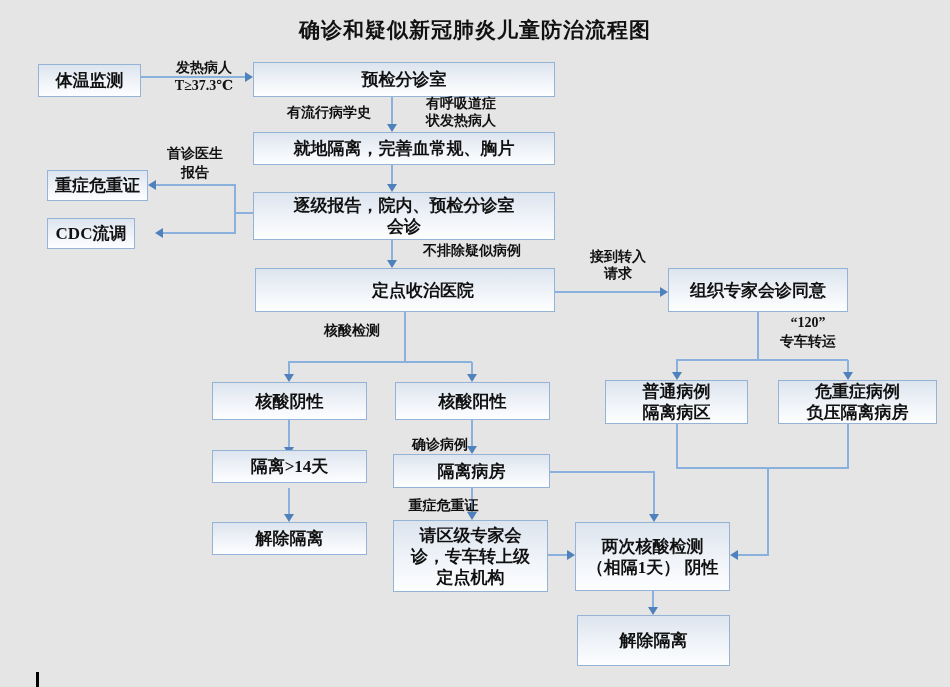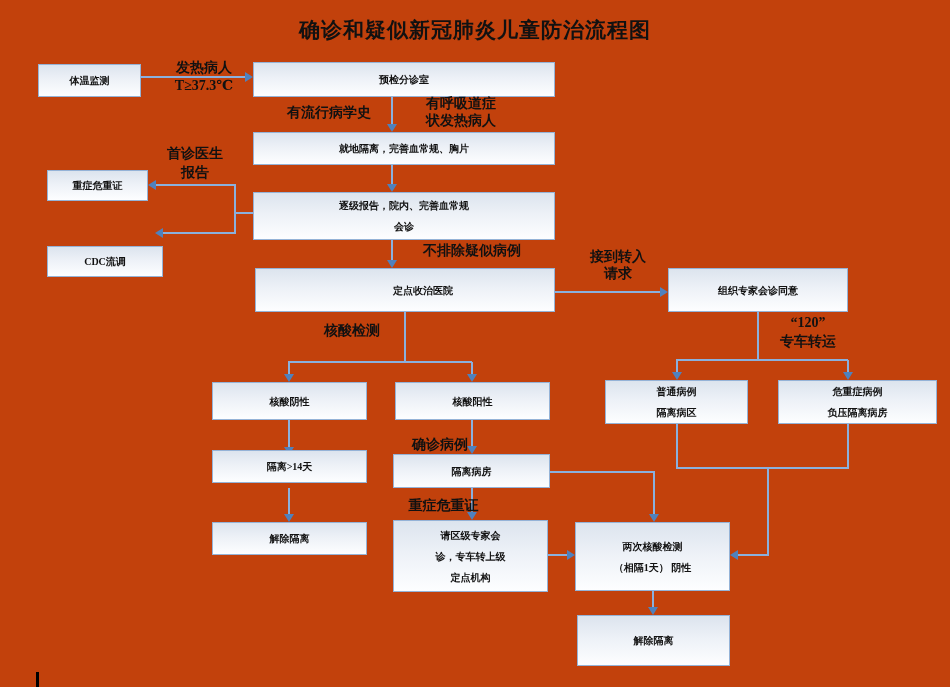--- a/index.html
+++ b/index.html
@@ -1,23 +1,23 @@
 <!DOCTYPE html>
 <html><head>
 <meta charset="utf-8">
 <style>
   html,body{margin:0;padding:0;background:#ffffff;}
-  .canvas{position:relative;width:950px;height:687px;background:#c2410c;overflow:hidden;
+  .canvas{position:relative;width:950px;height:687px;background:#e5e5e5;overflow:hidden;
           font-family:"Liberation Serif","DejaVu Serif",serif;color:#111;}
   .title{position:absolute;top:16px;left:0;width:100%;text-align:center;
          font-size:21px;font-weight:bold;letter-spacing:1px;}
   .box{position:absolute;box-sizing:border-box;border:1.6px solid #95b3d7;
        background:linear-gradient(180deg,#dce4ee 0%,#edf1f7 45%,#fdfeff 100%);
        display:flex;align-items:center;justify-content:center;text-align:center;
-       font-weight:bold;font-size:10px;line-height:21px;white-space:pre-line;}
+       font-weight:bold;font-size:17px;line-height:21px;white-space:pre-line;}
   .lbl{position:absolute;font-weight:bold;font-size:14px;line-height:18px;
        white-space:pre-line;text-align:center;}
   .h{position:absolute;height:2px;background:#8ab0dd;}
   .v{position:absolute;width:2px;background:#8ab0dd;}
   .ah{position:absolute;width:0;height:0;}
   .ah.d{border-left:5px solid transparent;border-right:5px solid transparent;border-top:8px solid #4f81bd;}
   .ah.r{border-top:5px solid transparent;border-bottom:5px solid transparent;border-left:8px solid #4f81bd;}
   .ah.l{border-top:5px solid transparent;border-bottom:5px solid transparent;border-right:8px solid #4f81bd;}
   .cursor{position:absolute;left:36px;top:672px;width:3px;height:15px;background:#000;}
 </style>
@@ -75,24 +75,24 @@
   <div class="ah d" style="left:284px;top:514px;"></div>
   <div class="ah d" style="left:467px;top:512px;"></div>
   <div class="ah d" style="left:649px;top:514px;"></div>
   <div class="ah l" style="left:730px;top:550px;"></div>
   <div class="ah r" style="left:567px;top:550px;"></div>
   <div class="ah d" style="left:648px;top:607px;"></div>
 
   <div class="box" style="left:38px;top:64px;width:103px;height:33px;">体温监测</div>
   <div class="box" style="left:253px;top:62px;width:302px;height:35px;">预检分诊室</div>
   <div class="box" style="left:253px;top:132px;width:302px;height:33px;">就地隔离，完善血常规、胸片</div>
-  <div class="box" style="left:253px;top:192px;width:302px;height:48px;">逐级报告，院内、完善血常规
+  <div class="box" style="left:253px;top:192px;width:302px;height:48px;">逐级报告，院内、预检分诊室
 会诊</div>
   <div class="box" style="left:47px;top:170px;width:101px;height:31px;">重症危重证</div>
-  <div class="box" style="left:47px;top:218px;width:116px;height:31px;margin-top:28px;">CDC流调</div>
+  <div class="box" style="left:47px;top:218px;width:88px;height:31px;">CDC流调</div>
   <div class="box" style="left:255px;top:268px;width:300px;height:44px;padding-left:36px;">定点收治医院</div>
   <div class="box" style="left:668px;top:268px;width:180px;height:44px;">组织专家会诊同意</div>
   <div class="box" style="left:212px;top:382px;width:155px;height:38px;">核酸阴性</div>
   <div class="box" style="left:395px;top:382px;width:155px;height:38px;">核酸阳性</div>
   <div class="box" style="left:605px;top:380px;width:143px;height:44px;">普通病例
 隔离病区</div>
   <div class="box" style="left:778px;top:380px;width:159px;height:44px;">危重症病例
 负压隔离病房</div>
   <div class="box" style="left:212px;top:450px;width:155px;height:33px;">隔离&gt;14天</div>
   <div class="box" style="left:393px;top:454px;width:157px;height:34px;">隔离病房</div>

